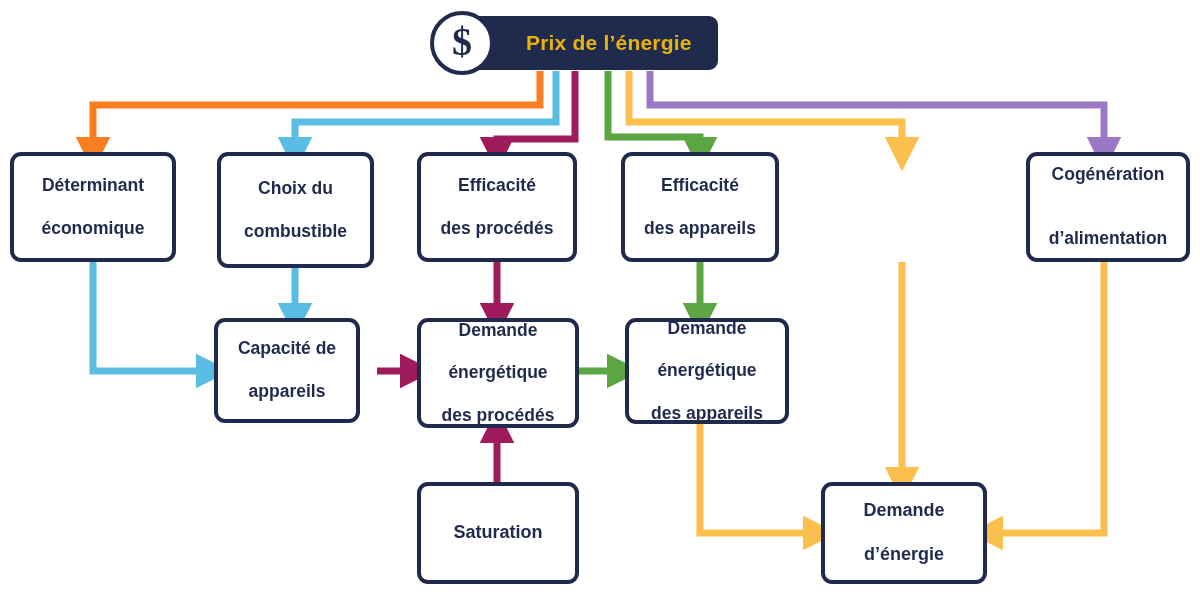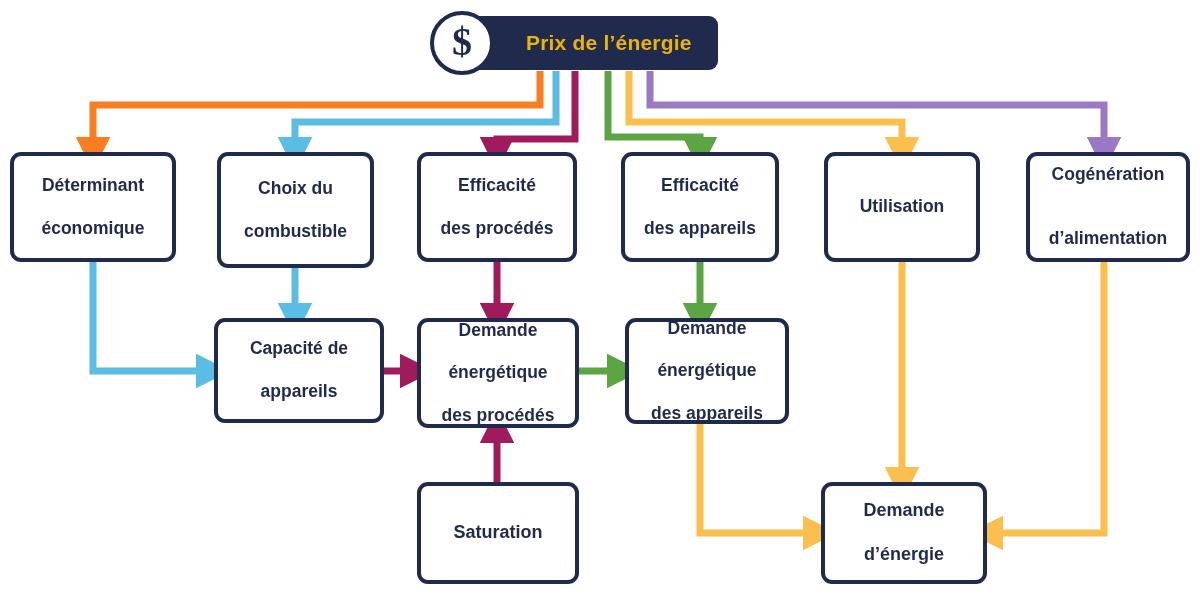--- a/index.html
+++ b/index.html
@@ -103,29 +103,26 @@
   </div>
 
   <div class="node n-small" style="left:417px;top:152px;width:160px;height:110px;">
     <span><span>Efficacité</span><br><span>des procédés</span></span>
   </div>
 
   <div class="node n-small" style="left:621px;top:152px;width:158px;height:110px;">
     <span><span>Efficacité</span><br><span>des appareils</span></span>
   </div>
 
-  <div class="node n-small" style="left:824px;top:152px;width:156px;height:110px;">
-    <span>Utilisation</span>
-  </div>
 
   <div class="node n-small" style="left:1026px;top:152px;width:164px;height:110px;">
     <span><span>Cogénération</span><br><br><span>d’alimentation</span></span>
   </div>
 
-  <div class="node n-small" style="left:214px;top:318px;width:170px;height:105px;">
+  <div class="node n-small" style="left:214px;top:318px;width:146px;height:105px;">
     <span><span>Capacité de</span><br><span>appareils</span></span>
   </div>
 
   <div class="node n-small" style="left:417px;top:318px;width:162px;height:110px;">
     <span><span>Demande</span><br><span>énergétique</span><br><span>des procédés</span></span>
   </div>
 
   <div class="node n-small" style="left:625px;top:318px;width:164px;height:106px;">
     <span><span>Demande</span><br><span>énergétique</span><br><span>des appareils</span></span>
   </div>

